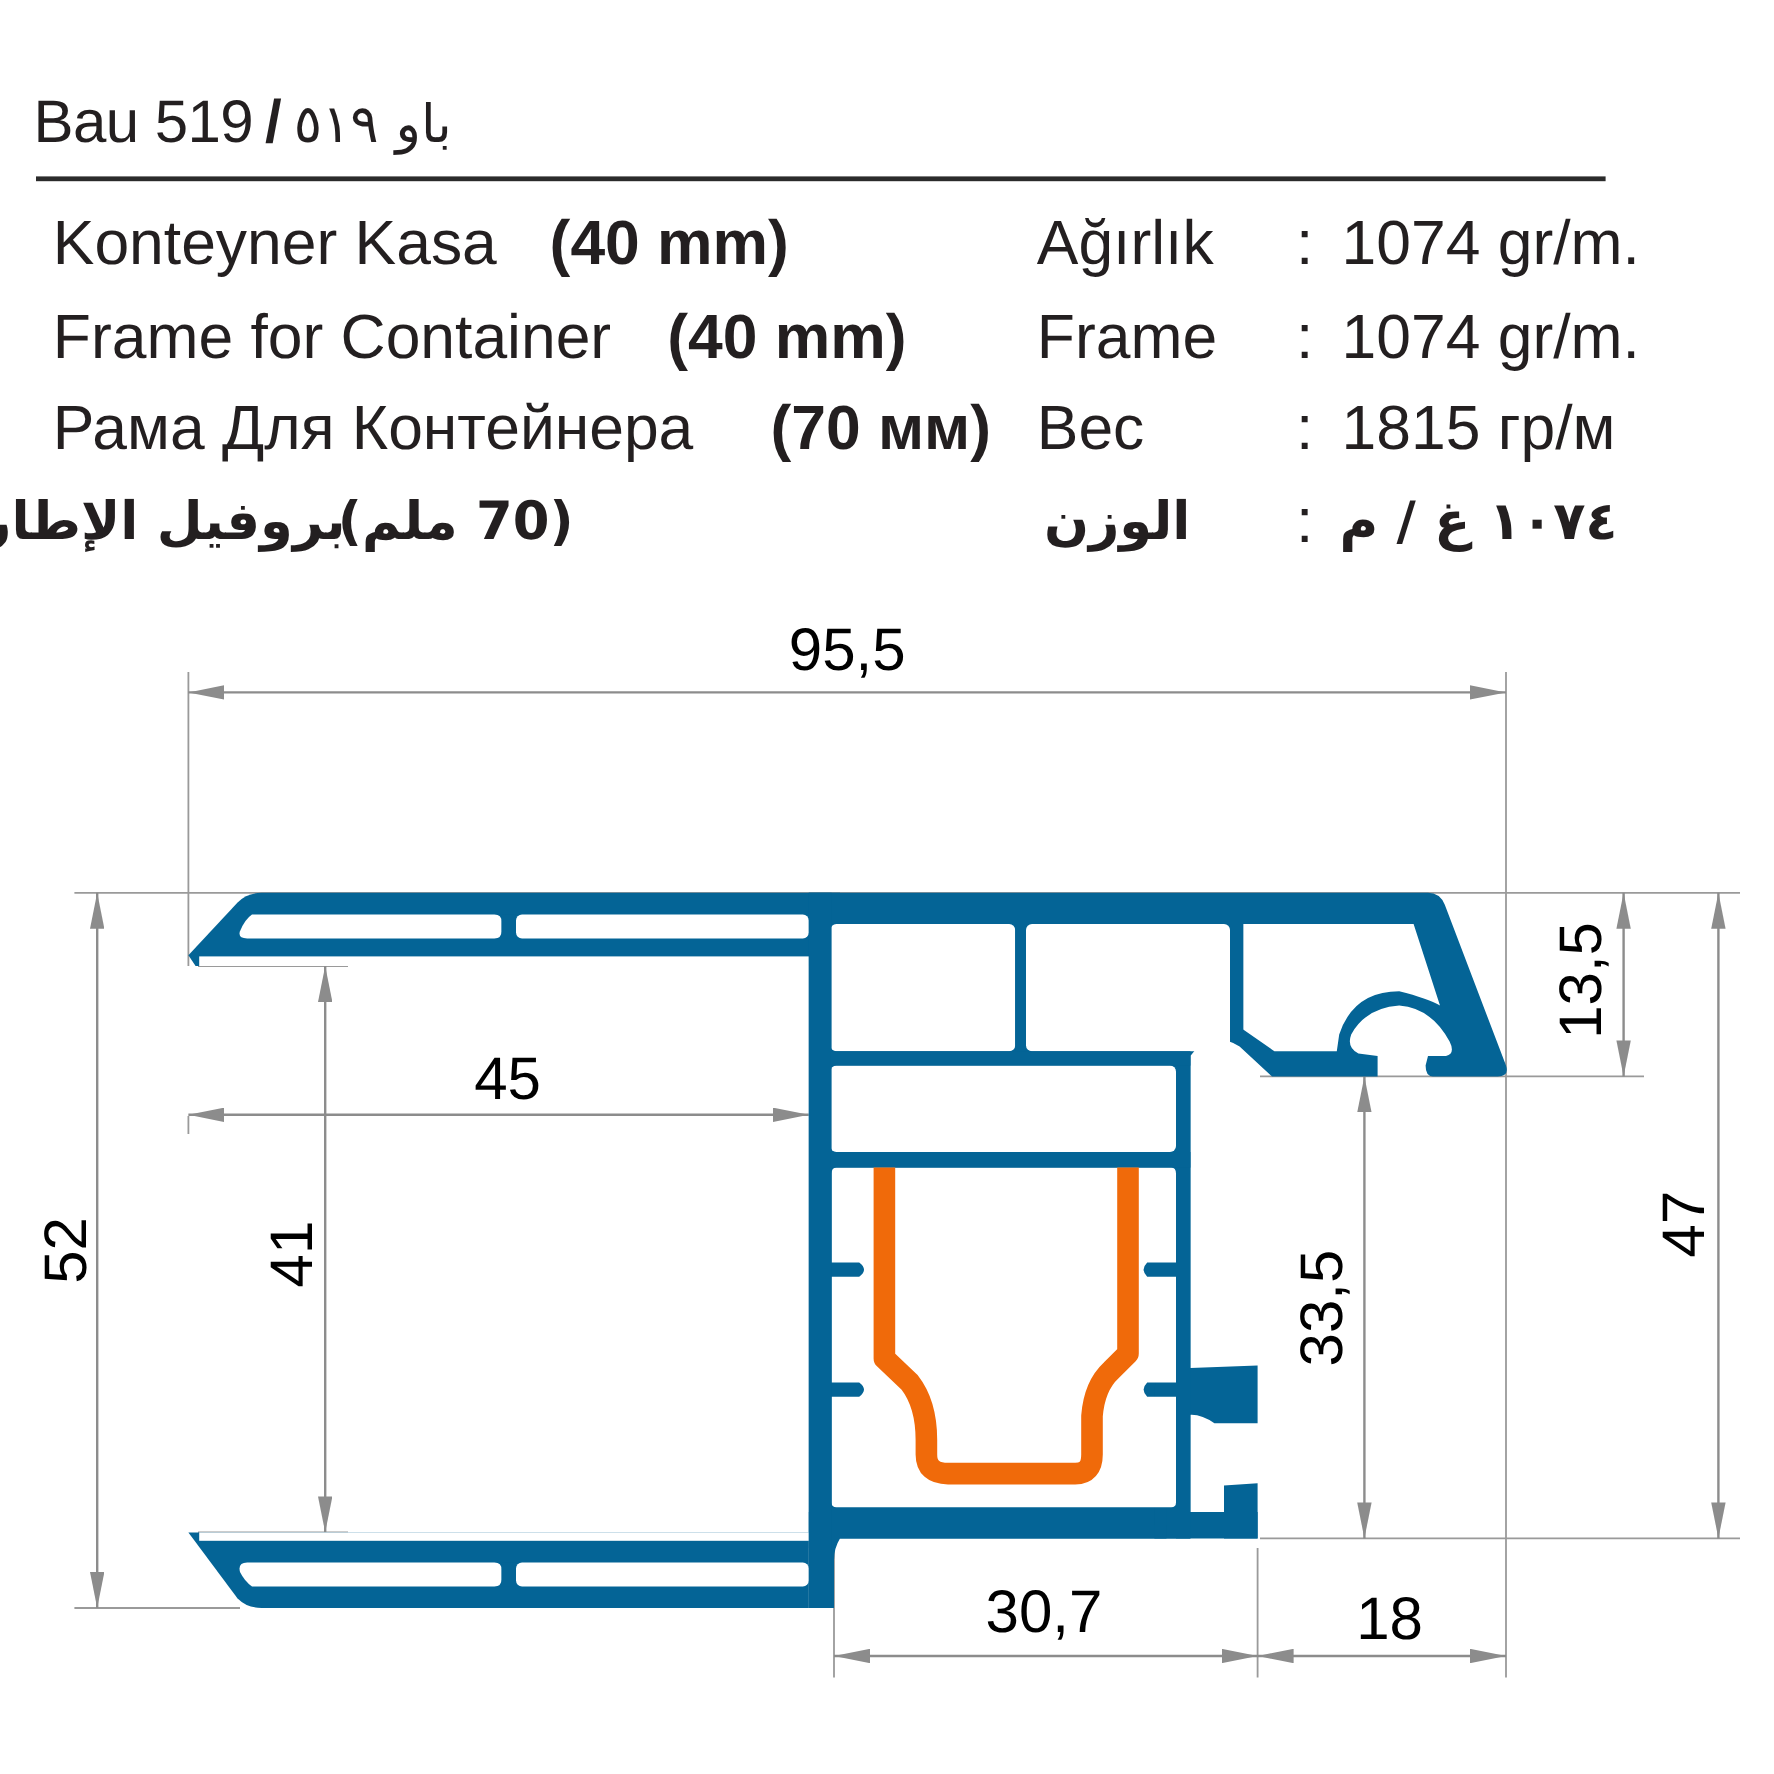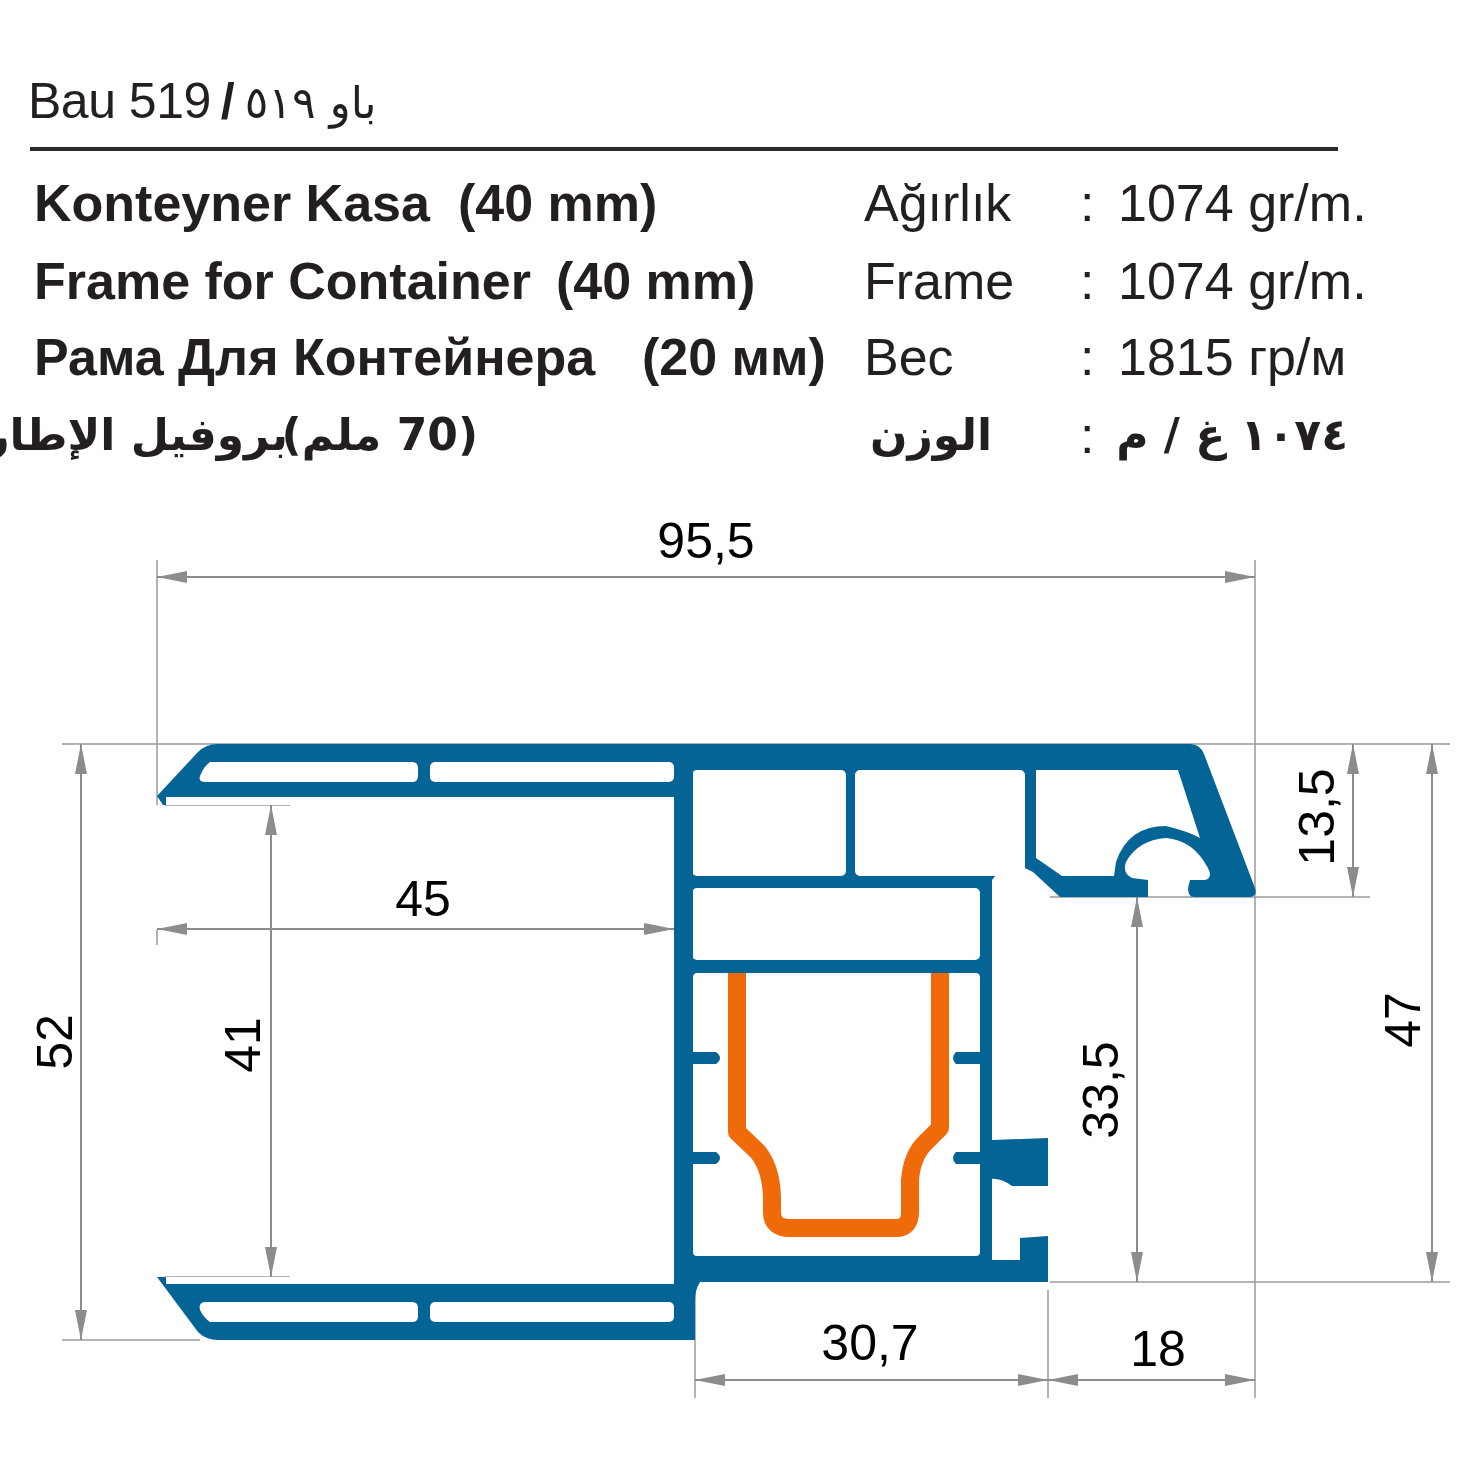--- a/index.html
+++ b/index.html
@@ -5,21 +5,21 @@
   html, body { margin: 0; padding: 0; background: #ffffff; }
   body { width: 1478px; height: 1478px; position: relative; overflow: hidden;
          font-family: "Liberation Sans", "DejaVu Sans", sans-serif; color: #231f20; }
   .title { position: absolute; left: 28px; top: 70px; font-size: 50px; line-height: 62px; white-space: nowrap; }
   .title .code { font-weight: normal; letter-spacing: -0.5px; }
   .title .sep { font-weight: bold; margin: 0 10px; }
   .title .ar { font-family: "DejaVu Sans", sans-serif; font-size: 44px; margin-top: 13px; }
   .rule { position: absolute; left: 30px; top: 147px; width: 1308px; height: 4px; background: #2b2b2b; }
   .specs { position: absolute; left: 0; top: 0; }
   .spec-row { position: absolute; left: 0; height: 70px; font-size: 52px; line-height: 70px; white-space: nowrap; }
-  .spec-name { position: absolute; left: 34px; font-weight: bold; }
+  .spec-name { position: absolute; left: 44px; }
   .spec-size { position: absolute; font-weight: bold; }
   .spec-label { position: absolute; left: 864px; text-align: right; }
   .spec-colon { position: absolute; left: 1080px; }
   .spec-value { position: absolute; left: 1118px; }
   .ar-text { font-family: "DejaVu Sans", sans-serif; font-weight: bold; font-size: 44px; direction: rtl; unicode-bidi: embed; }
   svg.drawing { position: absolute; left: 0; top: 0; }
   .dim-text { font-family: "Liberation Sans", sans-serif; font-size: 50px; fill: #000; }
 </style>
 </head>
 <body>
@@ -39,21 +39,21 @@
   </div>
   <div class="spec-row" style="top:246px">
     <span class="spec-name">Frame for Container</span>
     <span class="spec-size" style="left:556px">(40 mm)</span>
     <span class="spec-label">Frame</span>
     <span class="spec-colon">:</span>
     <span class="spec-value">1074 gr/m.</span>
   </div>
   <div class="spec-row" style="top:322px">
     <span class="spec-name">Рама Для Контейнера</span>
-    <span class="spec-size" style="left:642px">(20 мм)</span>
+    <span class="spec-size" style="left:642px">(70 мм)</span>
     <span class="spec-label">Вес</span>
     <span class="spec-colon">:</span>
     <span class="spec-value">1815 гр/м</span>
   </div>
   <div class="spec-row" style="top:400px">
     <span class="spec-name ar-text" style="left:28px; width:260px; text-align:right;">بروفيل الإطار</span>
     <span class="spec-size ar-text" style="left:308px; width:170px; text-align:center;">(70 ملم)</span>
     <span class="spec-label ar-text" style="left:874px; width:118px; text-align:center;">الوزن</span>
     <span class="spec-colon">:</span>
     <span class="spec-value ar-text" style="left:1126px; width:222px; text-align:left;">١٠٧٤ غ / م</span>

